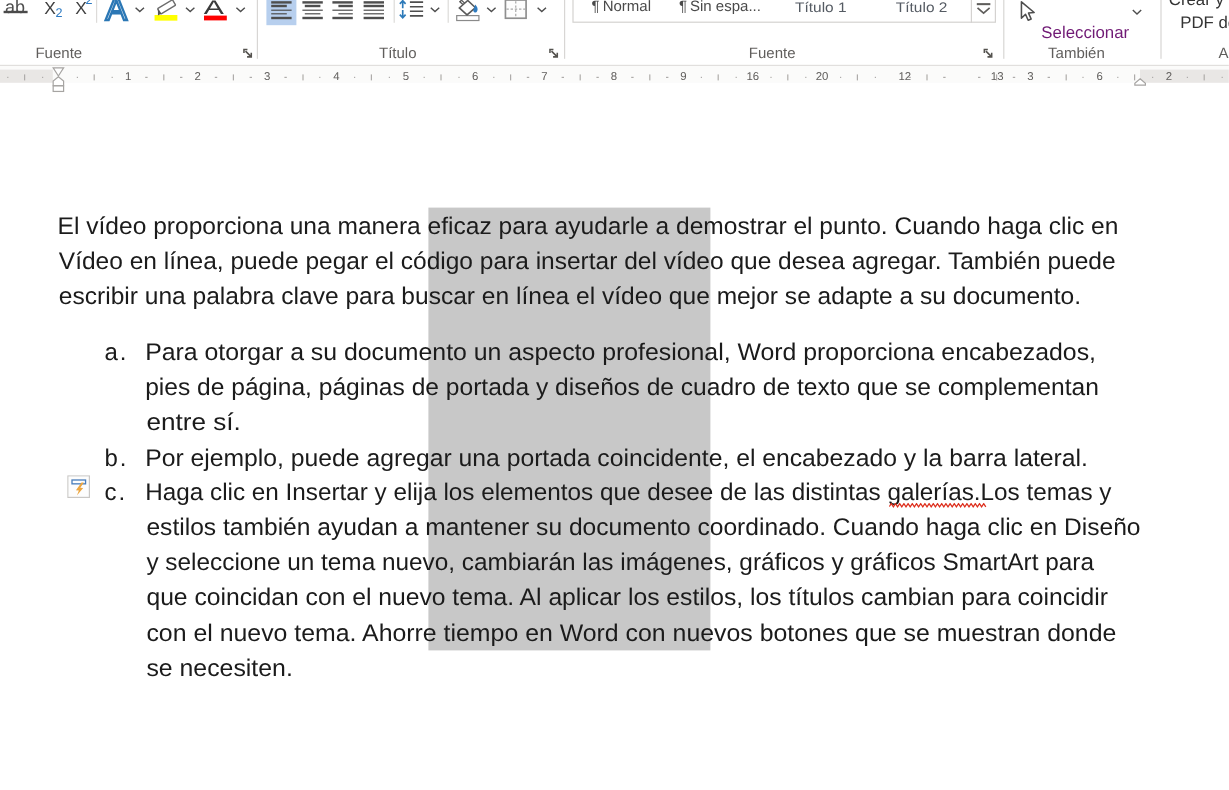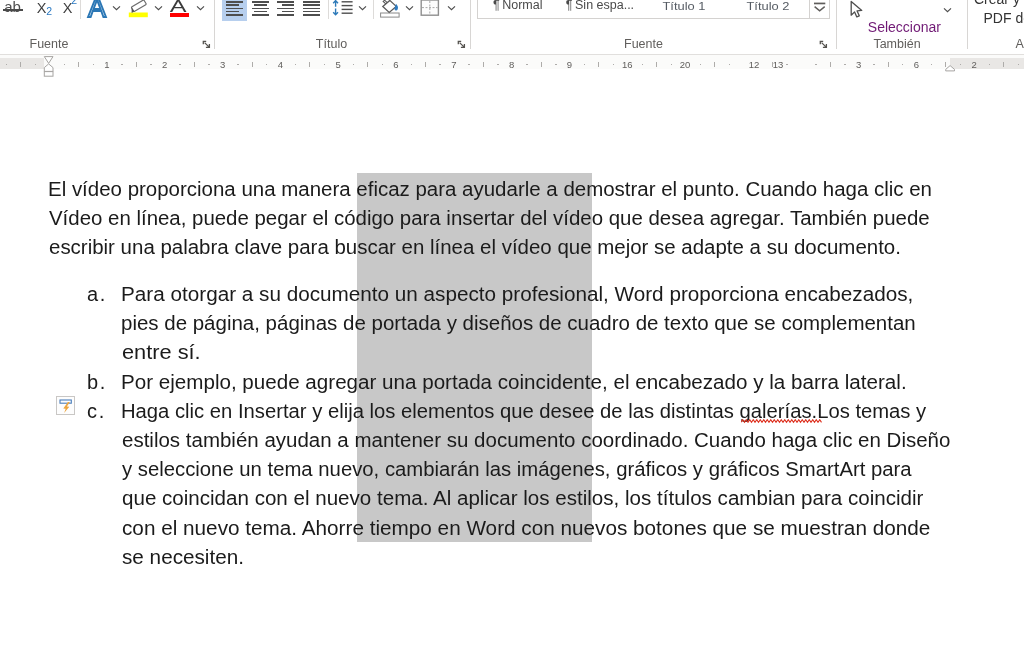--- a/index.html
+++ b/index.html
@@ -207,21 +207,21 @@
 <div class="rhalf" style="left:656.2px;"></div>
 <div class="rdot" style="left:670.7px;"></div>
 <div class="rnum" style="left:675.1px;">20</div>
 <div class="rdot" style="left:699.6px;"></div>
 <div class="rhalf" style="left:714.0px;"></div>
 <div class="rdot" style="left:728.5px;"></div>
 <div class="rnum" style="left:744px;">12</div>
 <div class="rdot" style="left:757.4px;"></div>
 <div class="rhalf" style="left:771.9px;"></div>
 <div class="rdot" style="left:786.3px;"></div>
-<div class="rnum" style="left:768px;text-align:center;">13</div>
+<div class="rnum" style="left:821px;text-align:center;">13</div>
 <div class="rdot" style="left:815.2px;"></div>
 <div class="rhalf" style="left:829.7px;"></div>
 <div class="rdot" style="left:844.1px;"></div>
 <div class="rnum" style="left:848.6px;">3</div>
 <div class="rdot" style="left:873.0px;"></div>
 <div class="rhalf" style="left:887.5px;"></div>
 <div class="rdot" style="left:901.9px;"></div>
 <div class="rnum" style="left:906.4px;">6</div>
 <div class="rdot" style="left:930.9px;"></div>
 <div class="rhalf" style="left:945.3px;"></div>

